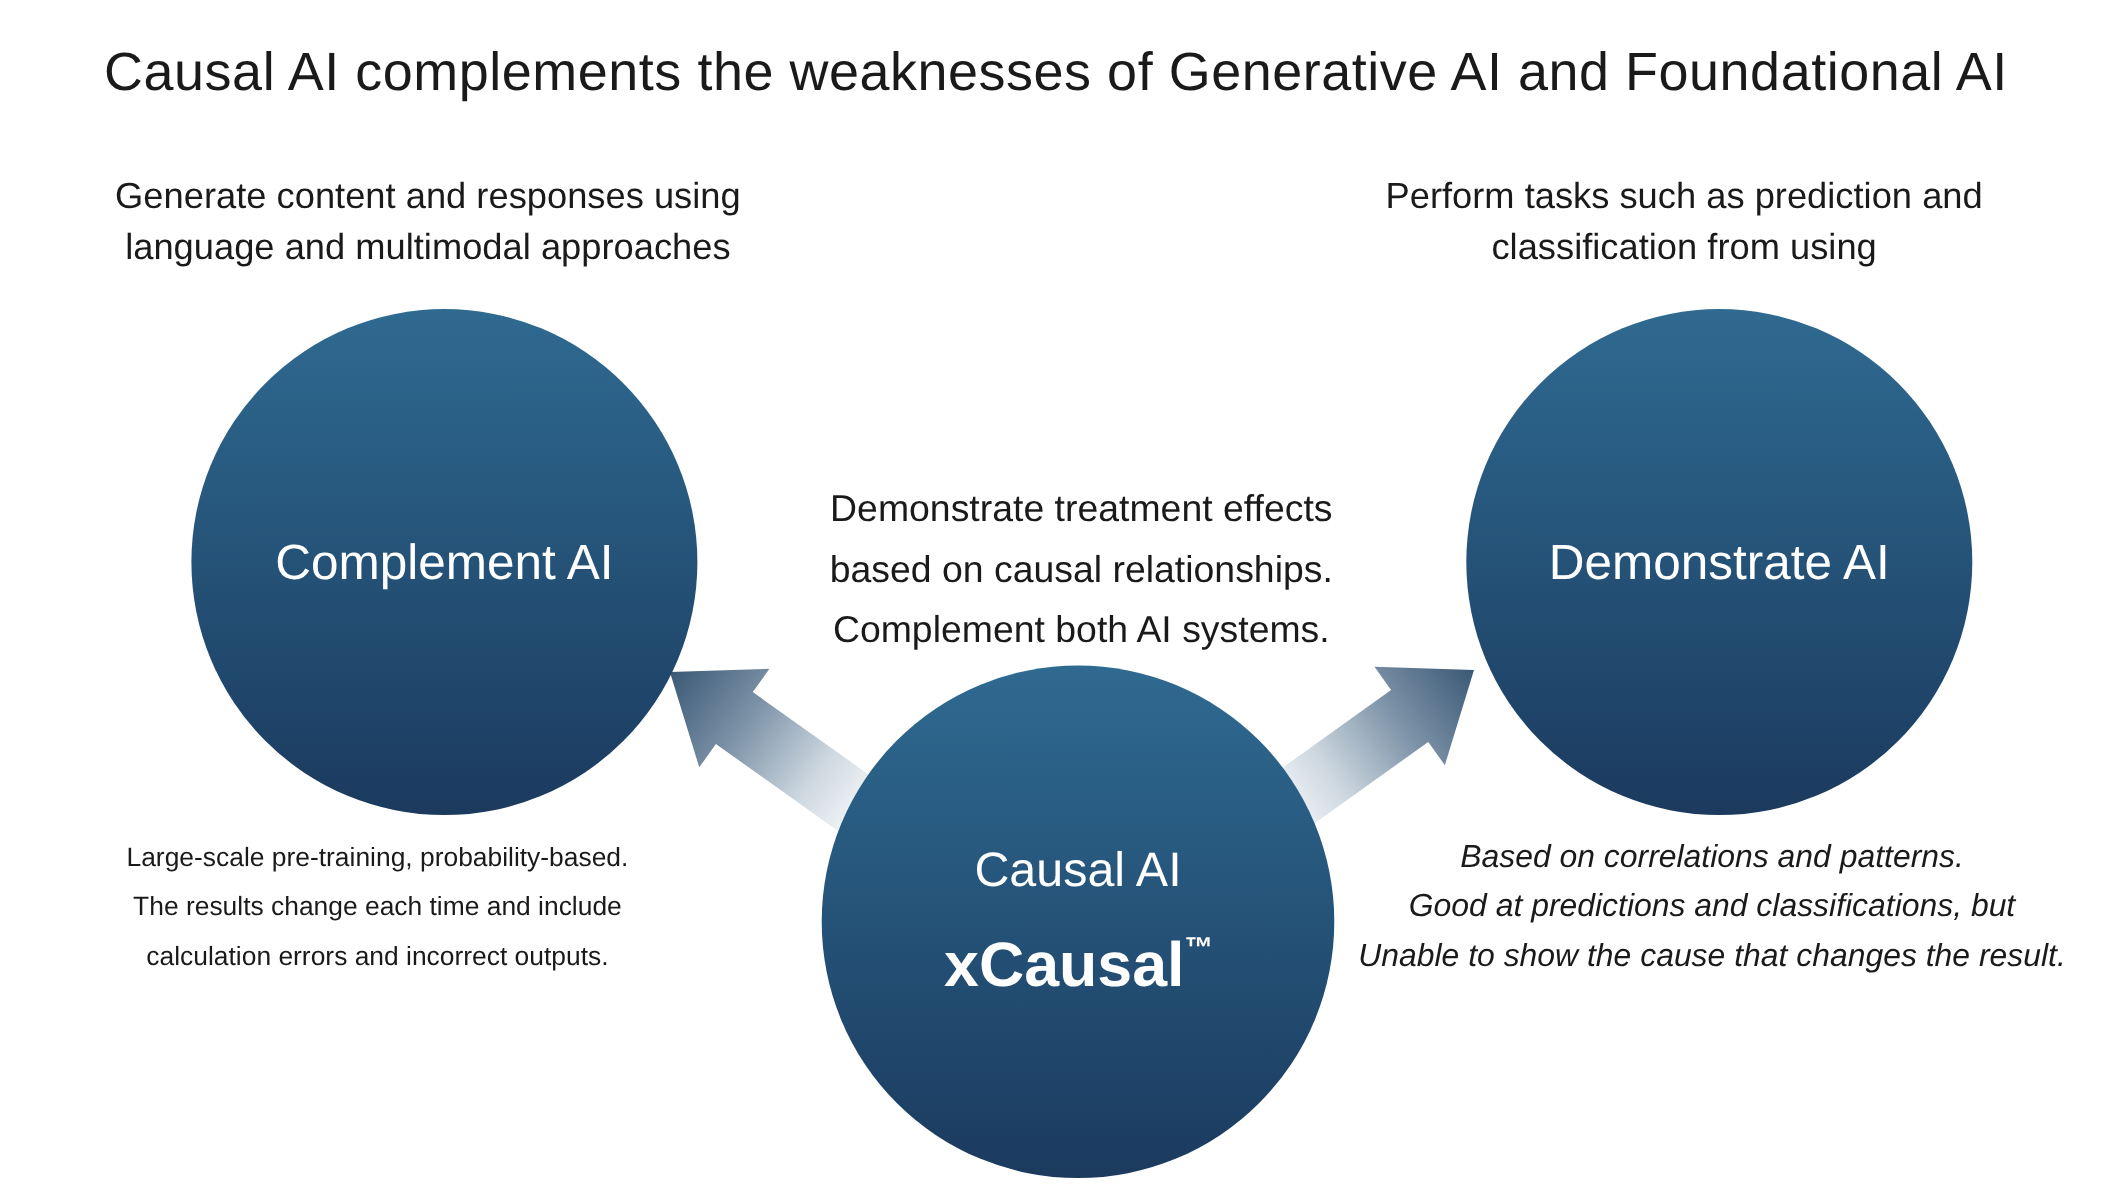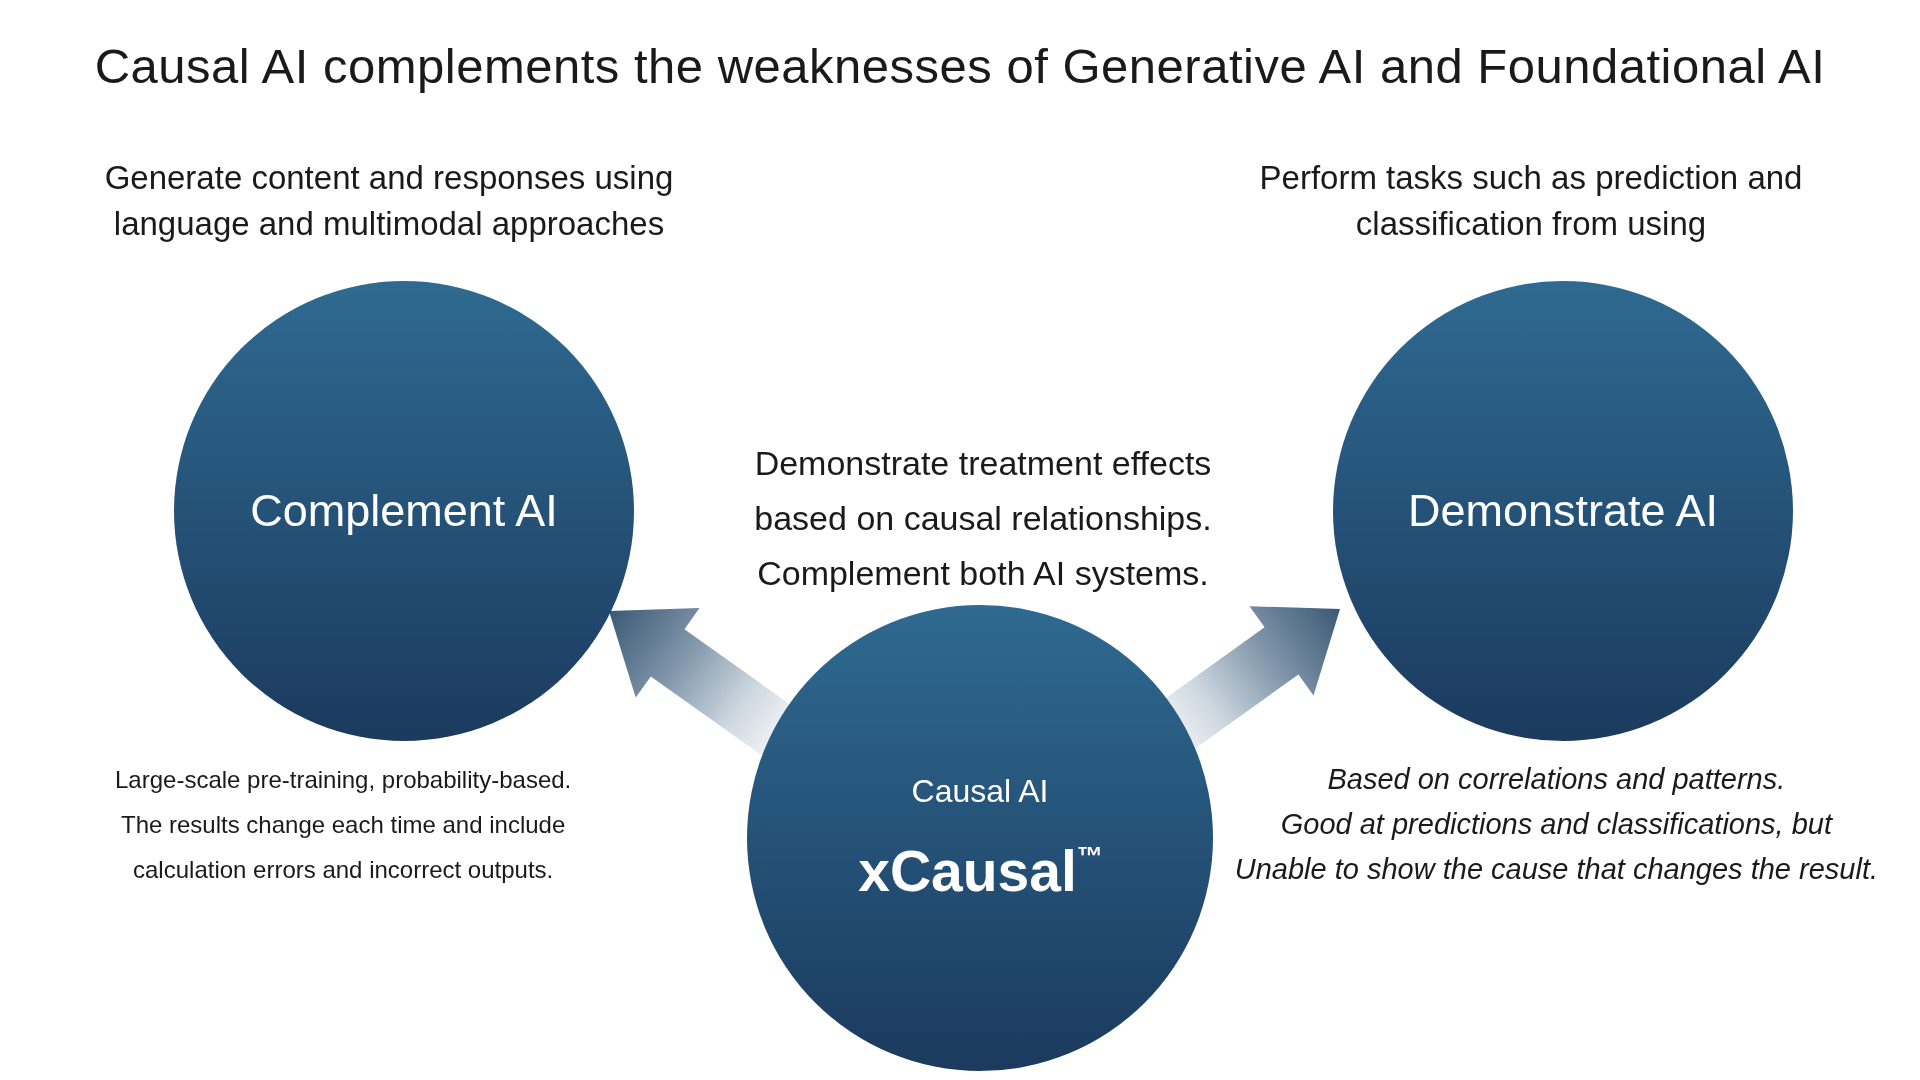--- a/index.html
+++ b/index.html
@@ -47,21 +47,21 @@
 
   .center-stack {
     display: flex;
     flex-direction: column;
     align-items: center;
     transform: translateY(-20px);
     gap: 28px;
   }
   .causal-label {
     color: var(--label-color, #ffffff);
-    font-size: 32px;
+    font-size: 44px;
     font-weight: 400;
     white-space: nowrap;
     margin-top: 40px;
   }
   .product-label {
     color: var(--label-color, #ffffff);
     font-size: 57px;
     font-weight: 700;
     white-space: nowrap;
   }

